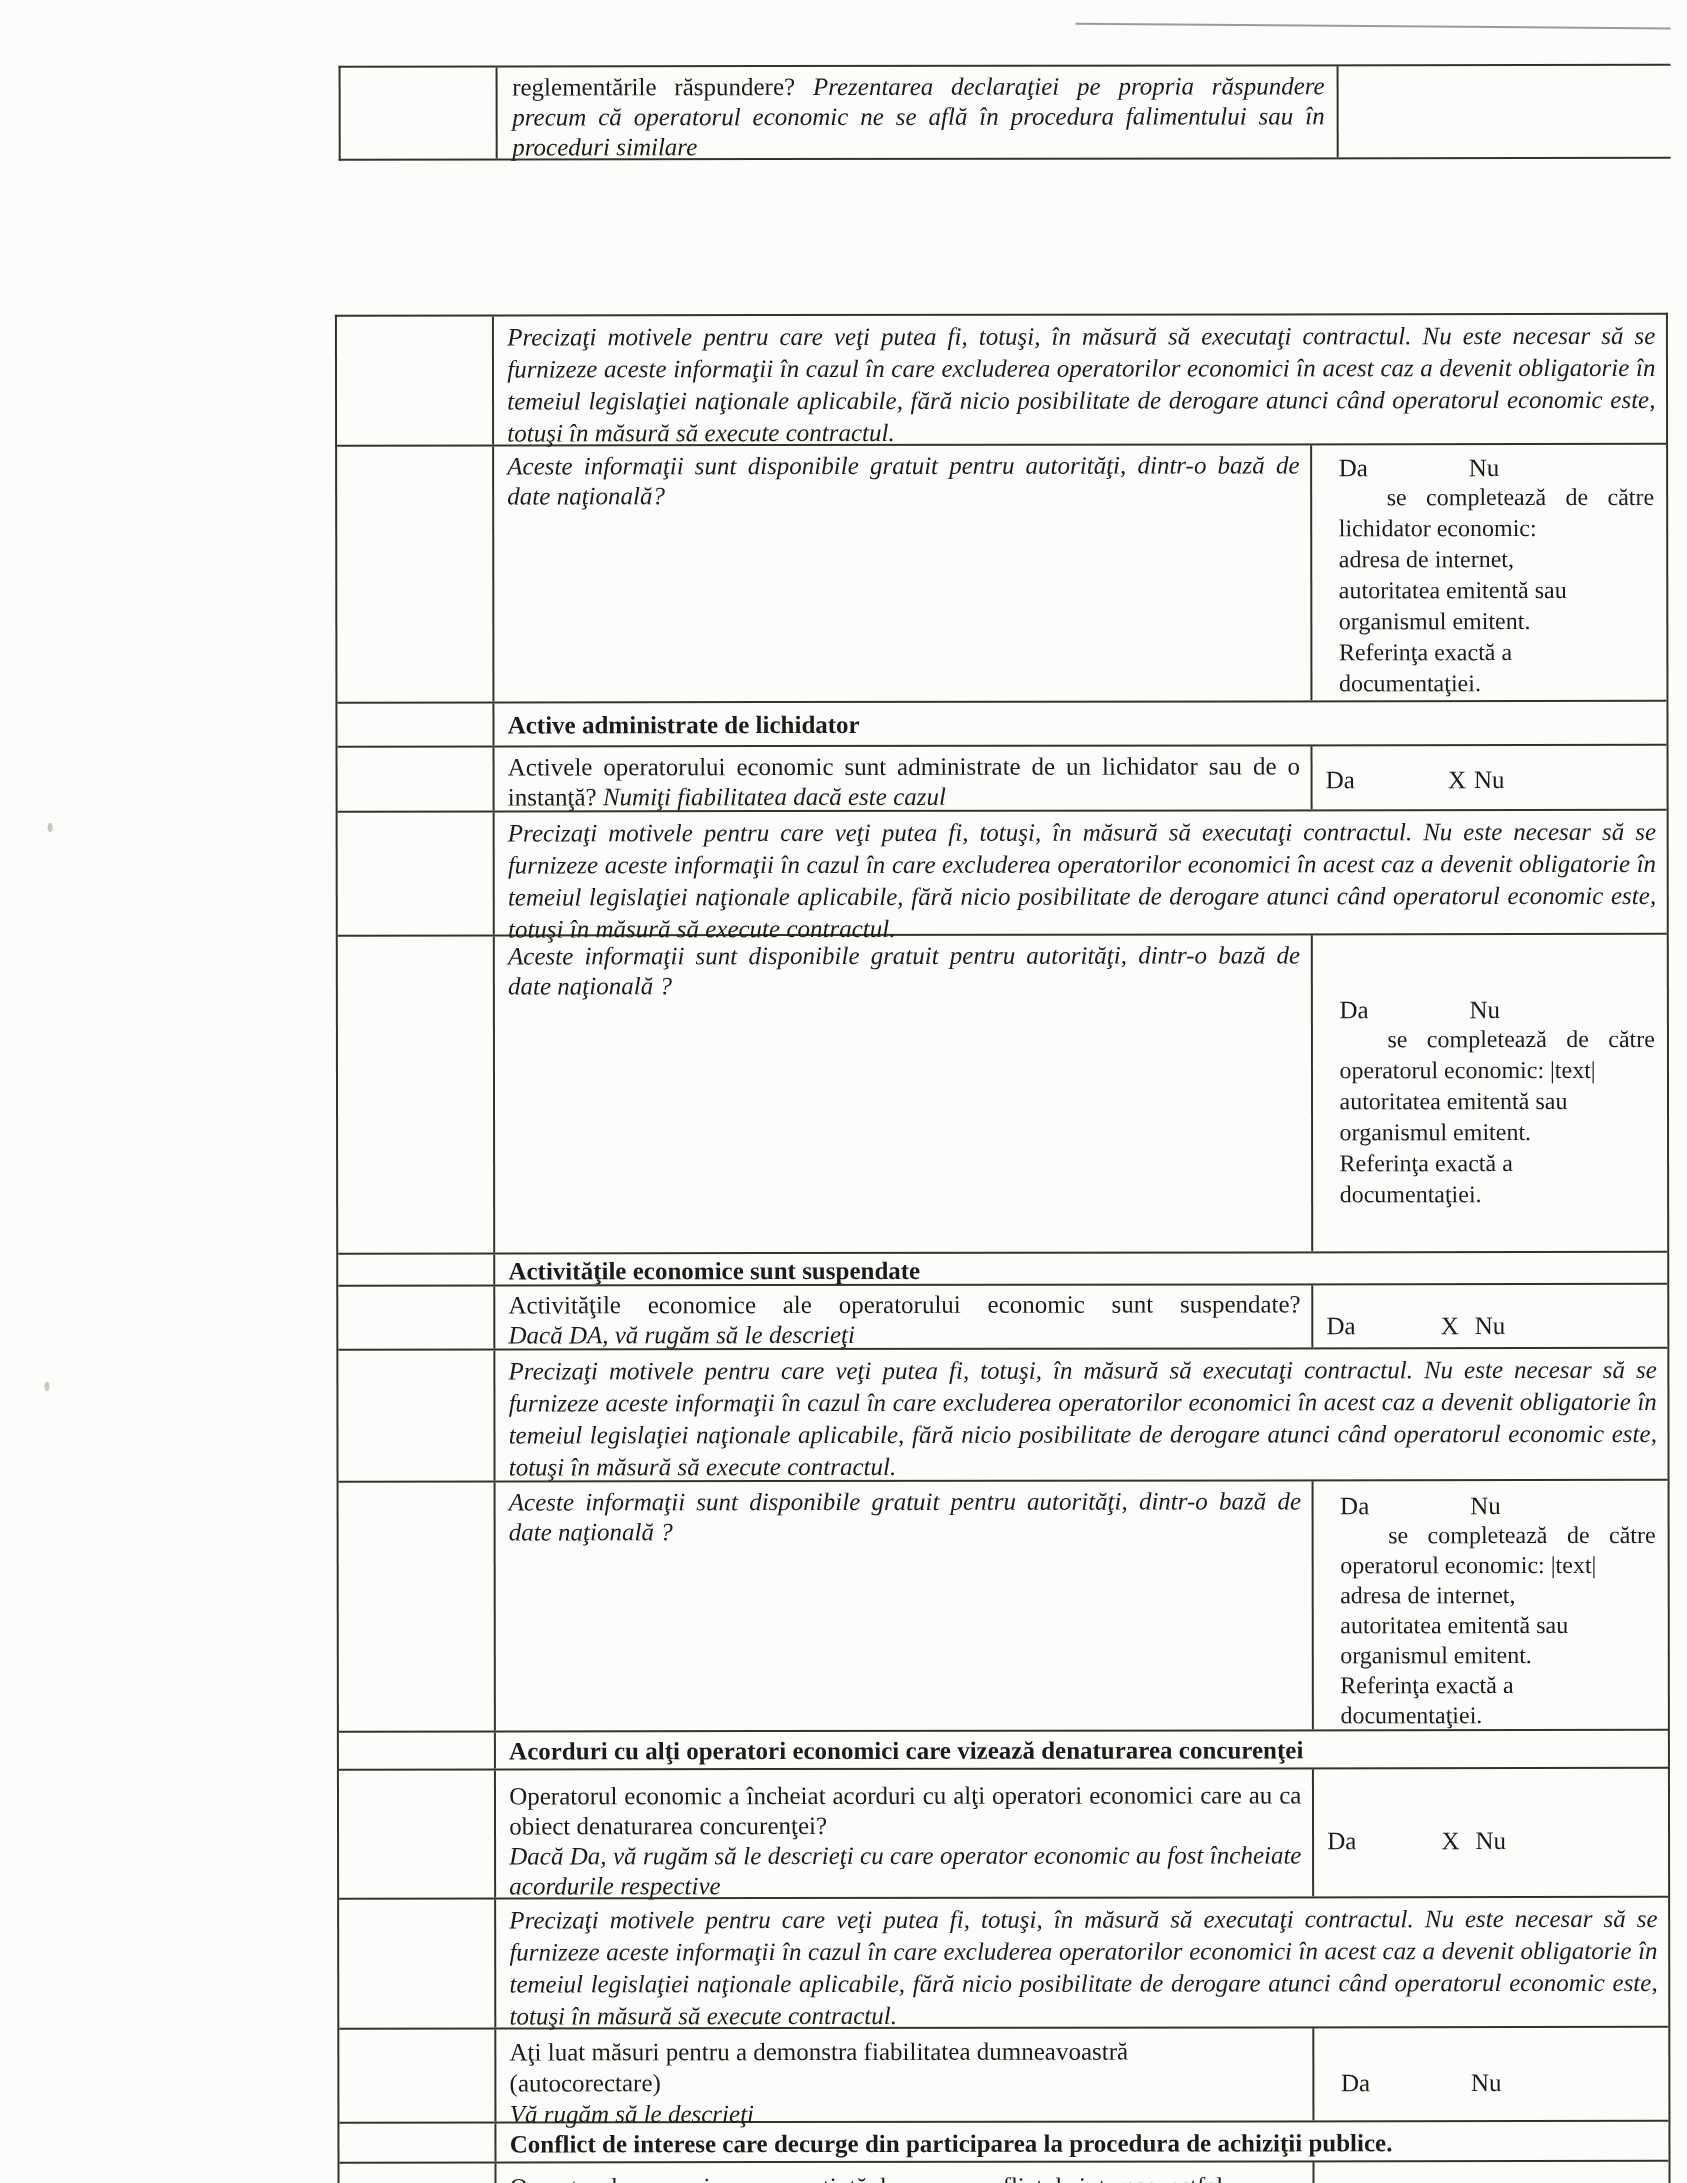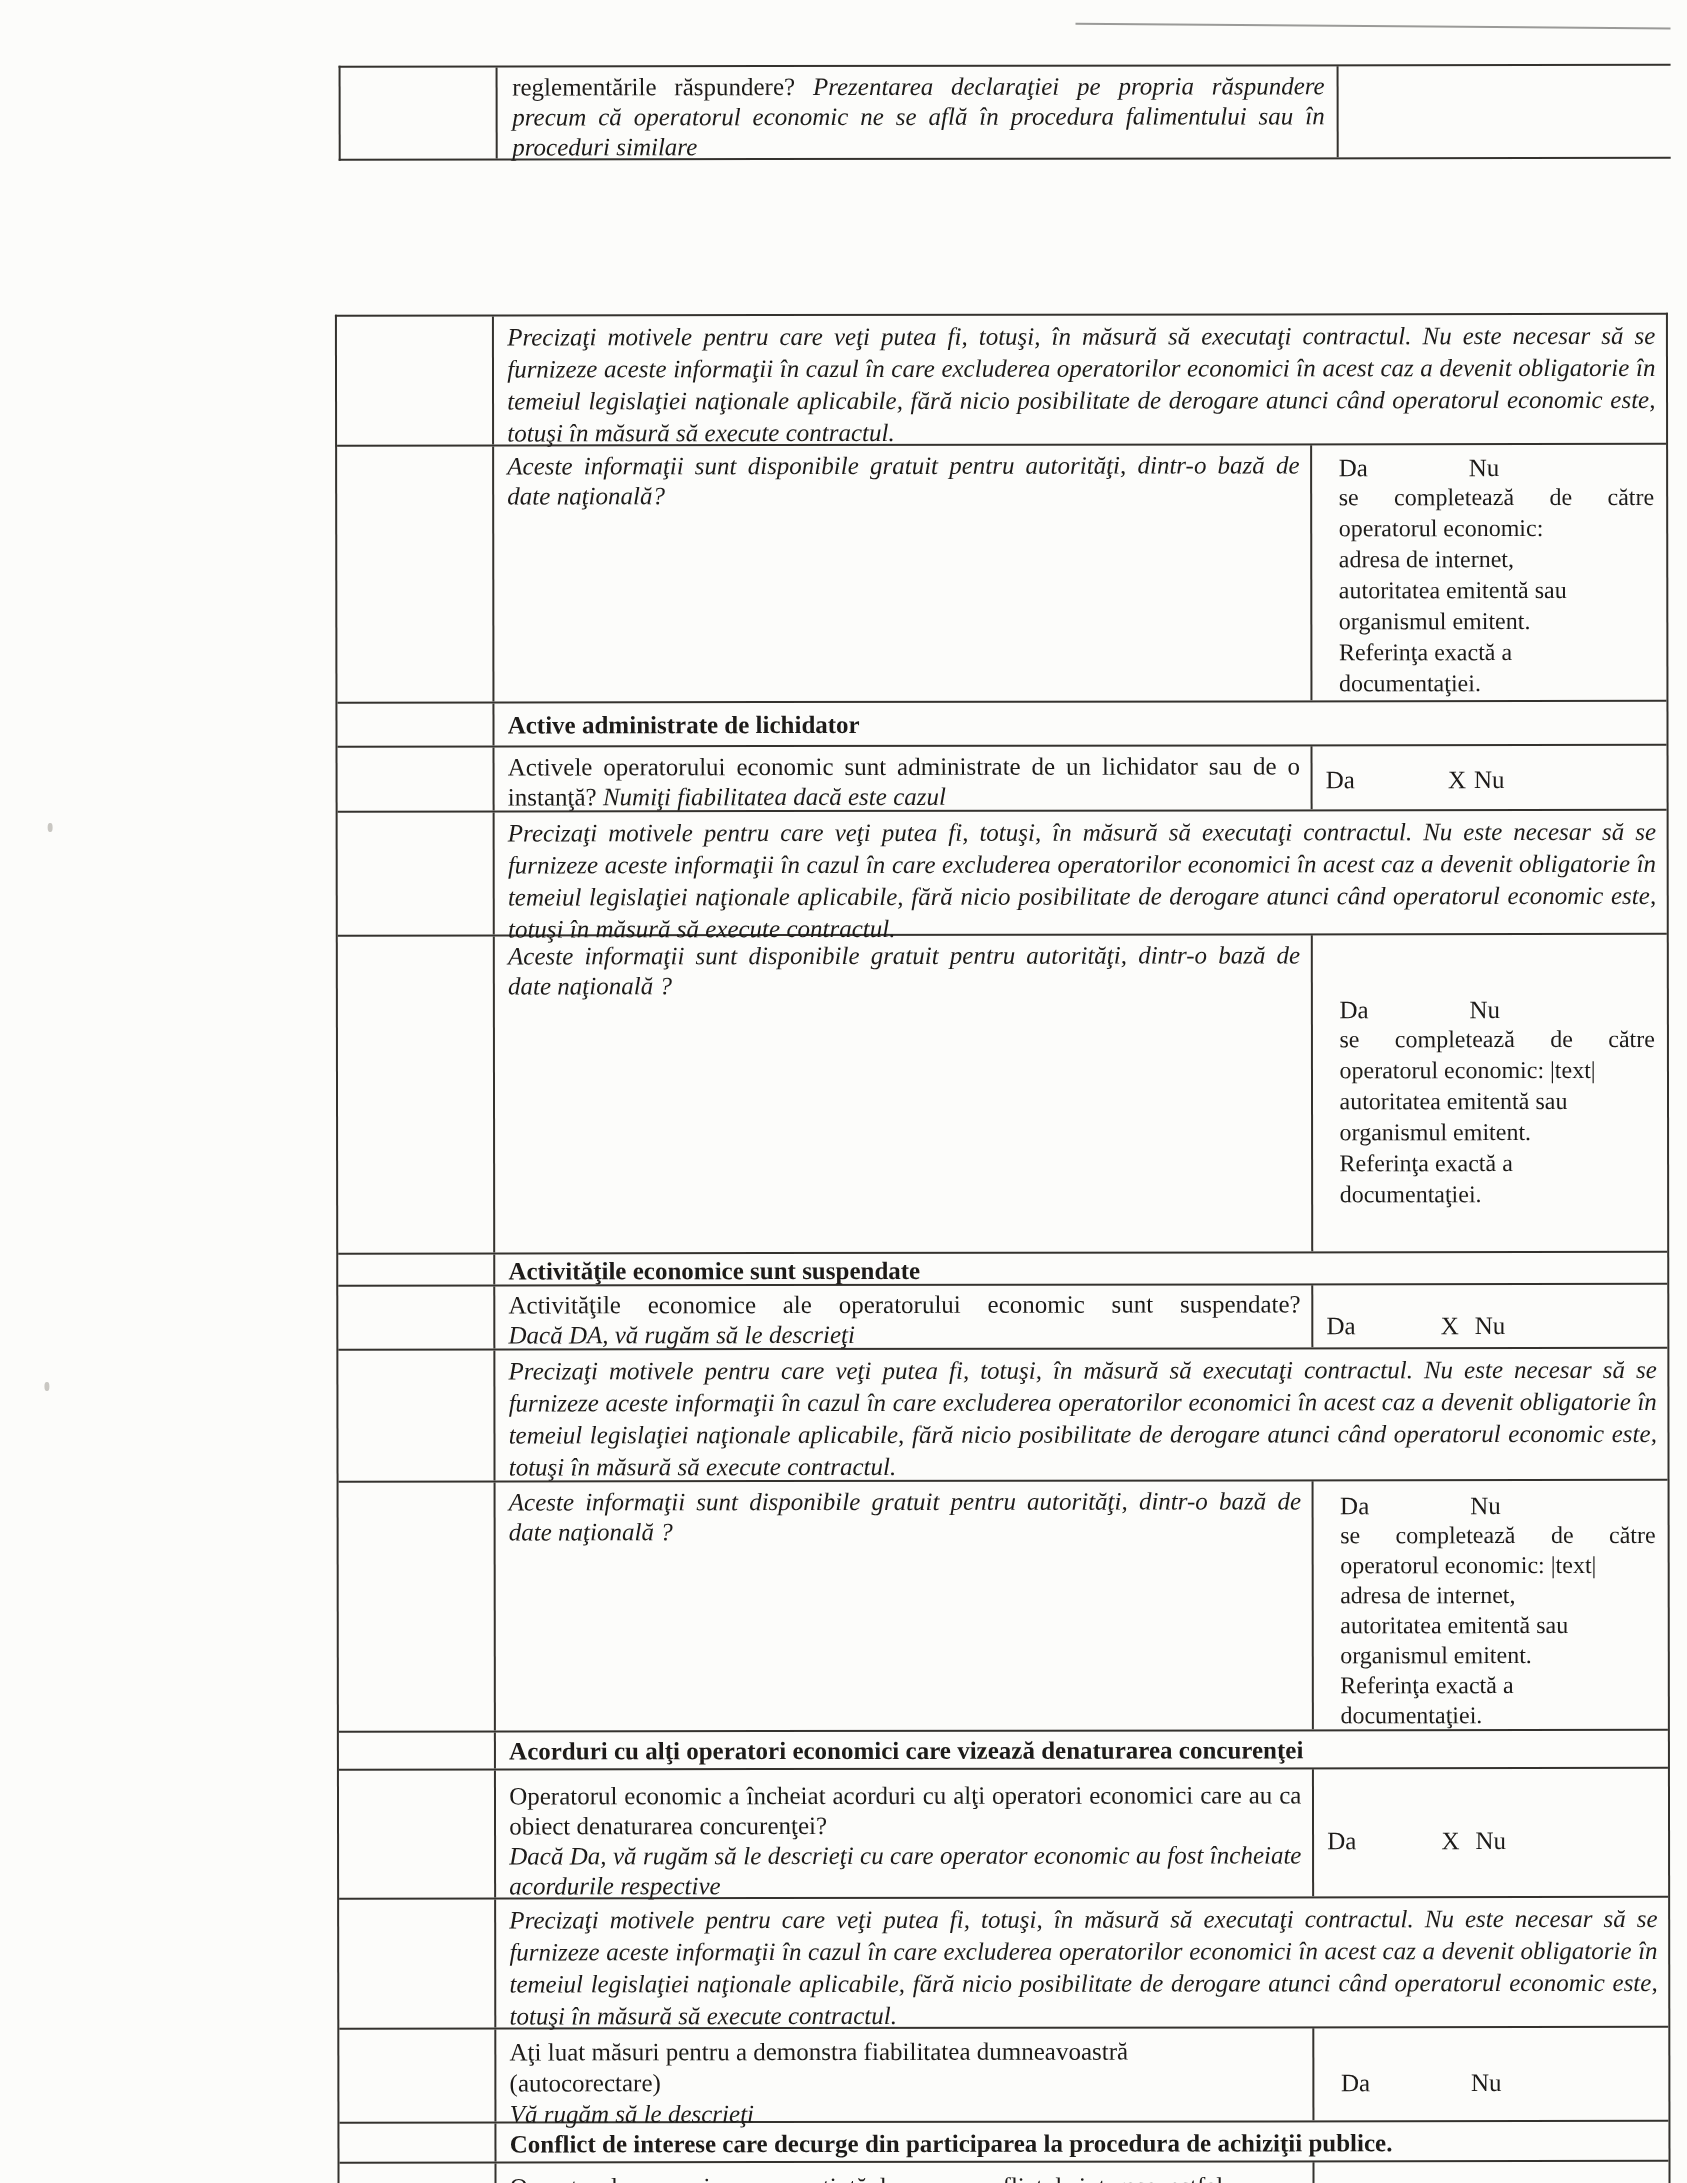--- a/index.html
+++ b/index.html
@@ -69,21 +69,21 @@
   .force-just { display:block; text-align-last:justify; }
 
   .danu { white-space:nowrap; }
   .danu .nu-gap { margin-left:101px; }
   .danu .x-mark { margin-left:93px; }
   .danu .nu-after-x { margin-left:8px; }
   .danu.v2 .x-mark { margin-left:85px; }
   .danu.v2 .nu-after-x { margin-left:16px; }
 
   .notes { font-size:24px; line-height:31px; }
-  .notes .jl { text-align-last:justify; padding-right:4px; }
+  .notes .jl { text-align-last:justify; padding-right:4px;margin-left:48px; }
   .notes.lh46 { line-height:30px; }
 
   
   .mt-r1 { height:130px; }
   .mt-r2 { height:257px; }  .mt-r2 .danu { margin-top:9.3px; }
   .mt-r3 { height:44px; }   .mt-r3 .hdr { padding-top:8px; }
   .mt-r4 { height:65px; }   .mt-r4 .danu { margin-top:20px; }
   .mt-r5 { height:124px; }
   .mt-r6 { height:318px; }  .mt-r6 .danu { margin-top:61px; }
   .mt-r7 { height:32px; }   .mt-r7 .hdr { padding-top:3.3px; }
@@ -125,21 +125,21 @@
     <div class="row mt-r2">
       <div class="gutter"></div>
       <div class="cell qa">
         <div class="q ital">Aceste informaţii sunt disponibile gratuit pentru autorităţi, dintr-o bază de date naţională?</div>
         <div class="a">
           <div class="danu">
             <span>Da</span><span class="nu-gap">Nu</span>
           </div>
           <div class="notes">
             <div class="jl">se completează de către</div>
-            <div>operatorul economic:</div>
+            <div>lichidator economic:</div>
             <div>adresa de internet,</div>
             <div>autoritatea emitentă sau</div>
             <div>organismul emitent.</div>
             <div>Referinţa exactă a</div>
             <div>documentaţiei.</div>
           </div>
         </div>
       </div>
     </div>
 

